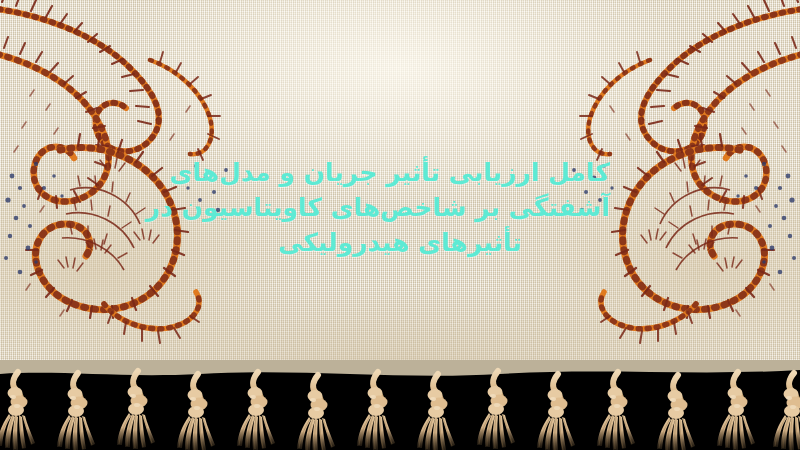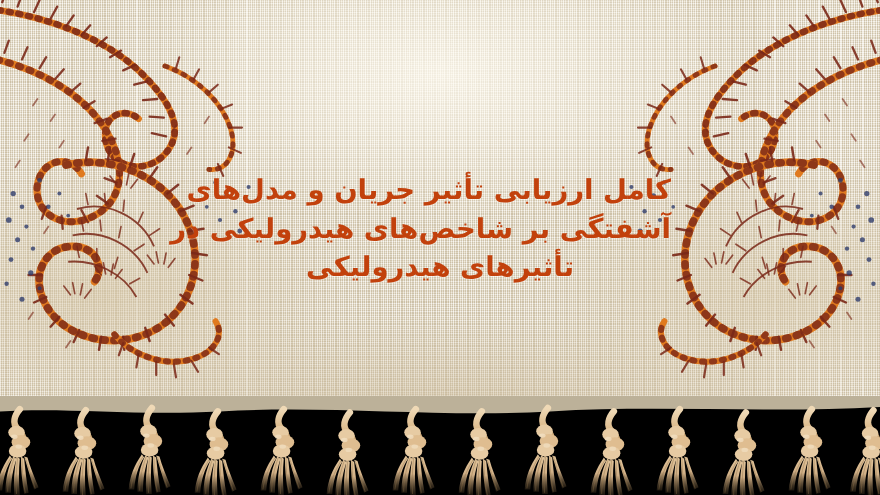--- a/index.html
+++ b/index.html
@@ -65,21 +65,21 @@
   .orn svg{display:block;width:100%;height:100%;}
 
   
   .title{
     position:absolute;
     left:50%;top:155px;
     transform:translateX(-50%);
     width:420px;
     text-align:center;
     direction:rtl;
-    color:#c2410c;
+    color:#5eead4;
     font-weight:bold;
     font-size:25px;
     line-height:35px;
     letter-spacing:0px;
     text-shadow:0 1px 0 rgba(255,255,255,.35);
   }
   .title .ln{display:block;white-space:nowrap;}
 
   
   .fringe{position:absolute;left:0;top:360px;width:800px;height:90px;}
@@ -303,21 +303,21 @@
       <g stroke="#7a2818" stroke-width="1.6" stroke-linecap="round" opacity=".6">
         <path d="M30 96 L34 90 M46 110 L50 104 M22 128 L26 122 M54 134 L58 128
                  M14 152 L18 146 M40 212 L44 206 M26 290 L30 284 M60 316 L64 310
                  M156 120 L160 114 M170 140 L174 134 M186 112 L190 106"></path>
       </g>
     </svg>
   </div>
 
   <div class="title">
     <span class="ln">کامل ارزیابی تأثیر جریان و مدل‌های</span>
-    <span class="ln">آشفتگی بر شاخص‌های هیدرولیکی در</span>
+    <span class="ln">آشفتگی بر شاخص‌های کاویتاسیون در</span>
     <span class="ln">تأثیر‌های هیدرولیکی</span>
   </div>
 
   <div class="fringe">
     <svg viewBox="0 0 800 90" preserveAspectRatio="none" aria-hidden="true">
       <defs>
         <linearGradient id="cordG" x1="0" y1="0" x2="0" y2="1">
           <stop offset="0%" stop-color="#efd9b6"></stop>
           <stop offset="55%" stop-color="#dab787"></stop>
           <stop offset="100%" stop-color="#b9935f"></stop>

